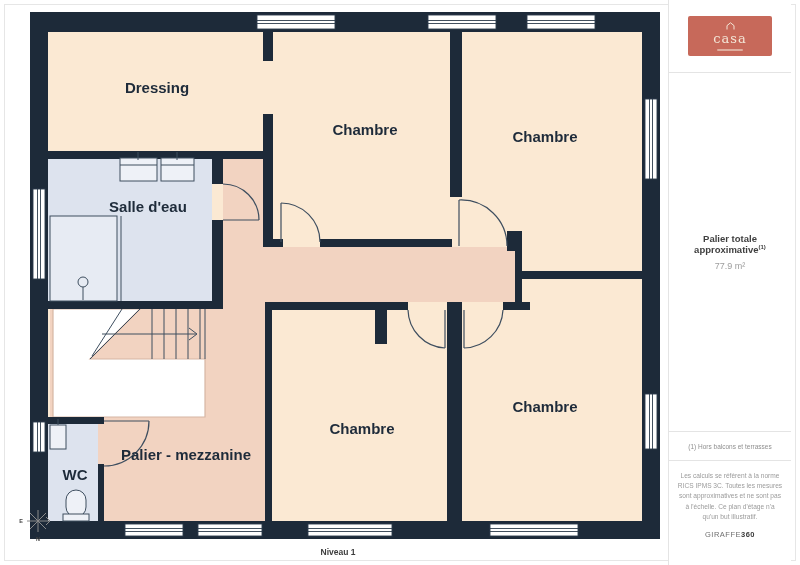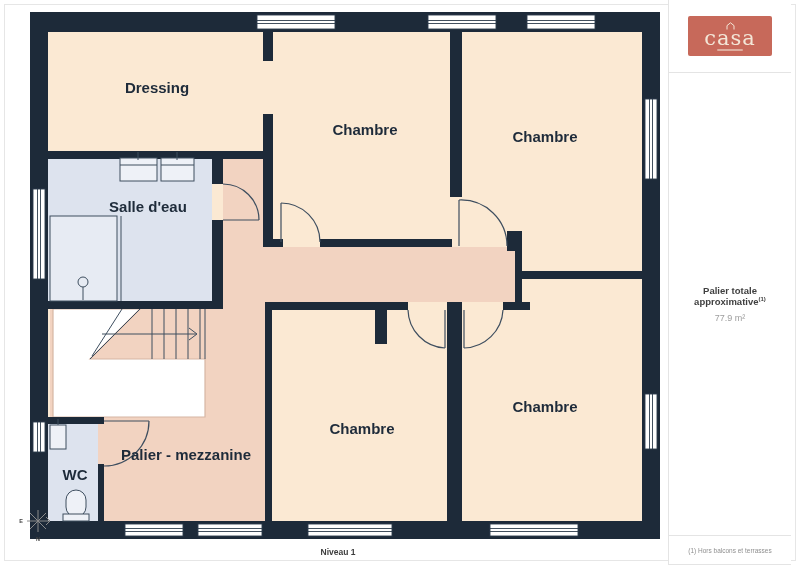--- a/index.html
+++ b/index.html
@@ -2,21 +2,21 @@
 <html><head>
 <meta charset="utf-8">
 <style>
   html,body{margin:0;padding:0;background:#fff;font-family:"Liberation Sans",sans-serif;}
   .stage{position:relative;width:800px;height:565px;background:#fff;overflow:hidden;}
   .page{position:absolute;left:4px;top:4px;right:4px;bottom:4px;border:1px solid #e6e6e6;background:#fff;}
   .plan-wrap{position:absolute;left:0;top:4px;width:668px;height:555px;}
   .sidebar{position:absolute;left:668px;top:0;bottom:0;width:122px;border-left:1px solid #e4e4e4;display:flex;flex-direction:column;background:#fff;}
   .sb-logo-sec{height:72px;border-bottom:1px solid #e4e4e4;display:flex;align-items:center;justify-content:center;}
   .logo-box{width:84px;height:40px;background:#c7695a;border-radius:2px;display:flex;flex-direction:column;align-items:center;justify-content:center;}
-  .logo-word{font-family:"DejaVu Serif",serif;font-size:21px;line-height:15px;color:#f3e6d7;letter-spacing:1px;}
+  .logo-word{font-family:"DejaVu Serif",serif;font-size:13px;line-height:15px;color:#f3e6d7;letter-spacing:1px;}
   .logo-house{display:block;margin-bottom:1px;}
   .logo-tag{width:26px;height:2px;margin-top:3px;background:rgba(243,230,215,.55);border-radius:1px;}
   .sb-main{flex:1;border-bottom:1px solid #e4e4e4;display:flex;flex-direction:column;align-items:center;justify-content:center;text-align:center;padding:0 6px;}
   .surface-title{font-size:9.5px;font-weight:bold;color:#3f3f3f;}
   .surface-title sup{font-size:6px;}
   .surface-value{font-size:9px;color:#9d9d9d;margin-top:6px;}
   .sb-footnote{height:28px;border-bottom:1px solid #e4e4e4;display:flex;align-items:center;justify-content:center;font-size:6.5px;color:#8f8f8f;}
   .sb-legal{height:94px;padding:10px 8px 0 8px;text-align:center;}
   .legal-text{font-size:6.6px;line-height:1.55;color:#9b9b9b;}
   .watermark{margin-top:8px;font-size:7.5px;color:#6f6f6f;letter-spacing:.5px;}
@@ -241,14 +241,18 @@
         </svg>
         <div class="logo-word">casa</div>
         <div class="logo-tag"></div>
       </div>
     </div>
     <div class="sb-main">
       <div class="surface-title"><span>Palier totale approximative</span><sup>(1)</sup></div>
       <div class="surface-value">77.9 m²</div>
     </div>
     <div class="sb-footnote">(1) Hors balcons et terrasses</div>
+    <div class="sb-legal">
+      <div class="legal-text">Les calculs se réfèrent à la norme RICS IPMS 3C. Toutes les mesures sont approximatives et ne sont pas à l'échelle. Ce plan d'étage n'a qu'un but illustratif.</div>
+      <div class="watermark"><span>GIRAFFE</span><b>360</b></div>
+    </div>
   </div>
 </div>
 
 </body></html>

